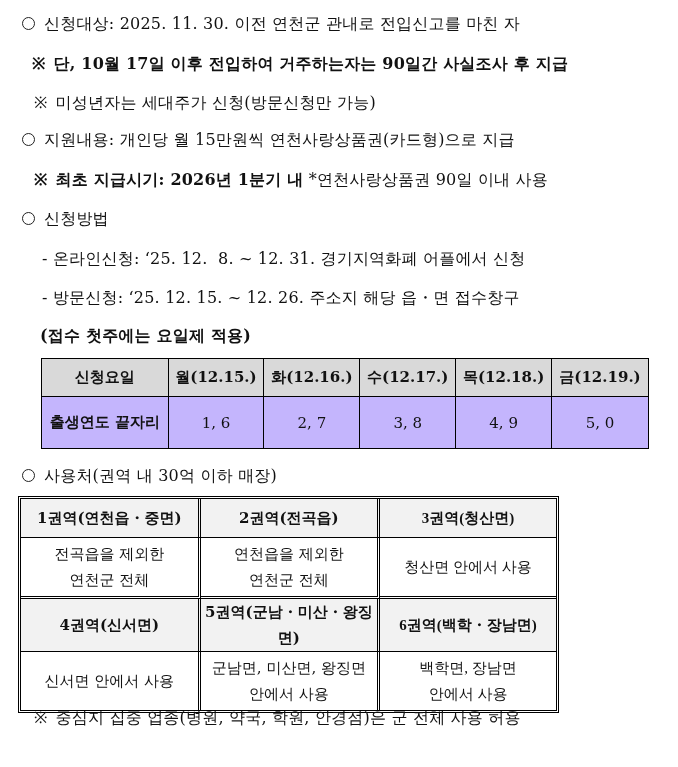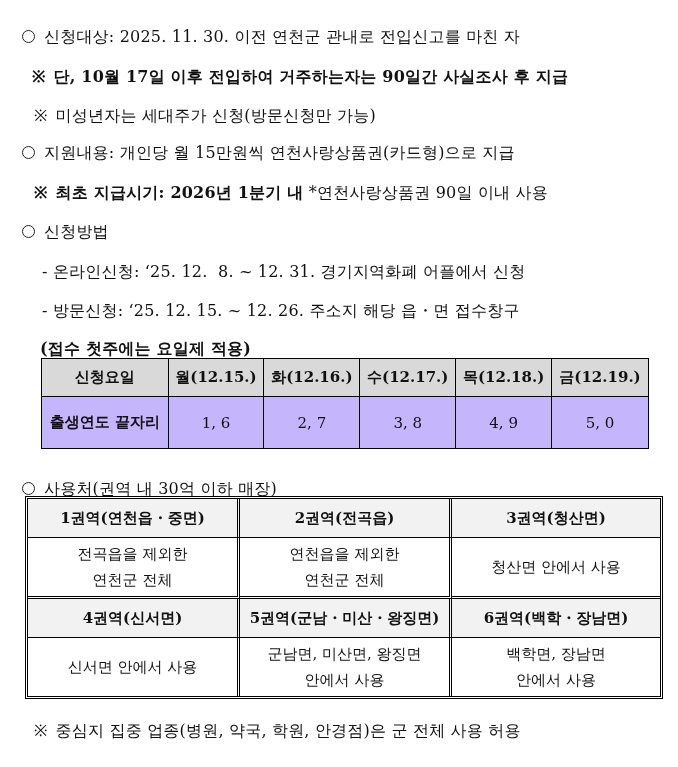--- a/index.html
+++ b/index.html
@@ -14,21 +14,20 @@
       overflow: hidden;
       font-family: "DejaVu Serif", "Liberation Serif", serif;
       color: #111111;
     }
     .line {
       position: absolute;
       white-space: nowrap;
       font-size: 16px;
       line-height: 20px;
       letter-spacing: 0.2px;
-      margin-top: 13px;
     }
     .bold { font-weight: bold; }
     .bullet-circle {
       display: inline-block;
       width: 13px;
       height: 13px;
       border: 1.3px solid #222;
       border-radius: 50%;
       vertical-align: -1px;
       margin-right: 9px;
@@ -58,37 +57,37 @@
     }
     .sched tr.body td {
       height: 51px;
       background: #c4b5fd;
     }
     .sched tr.body td.rowhead { font-weight: bold; }
 
     
     .region {
       position: absolute;
-      left: 25px;
+      left: 18px;
       top: 496px;
-      width: 638px;
+      width: 541px;
       border: 3px double #000;
       border-collapse: separate;
       border-spacing: 0;
       font-size: 15px;
     }
     .region td {
       text-align: center;
       padding: 0;
       border-right: 3px double #000;
       border-bottom: 1px solid #000;
       font-family: "DejaVu Serif", "Liberation Serif", serif;
       line-height: 26px;
     }
-    .region td:last-child { border-right: none; }
+    .region td:last-child { border-right: none; font-family: Liberation Serif, serif; }
     .region tr.head td {
       background: #f2f2f2;
       height: 38px;
       font-weight: bold;
     }
     .region tr.body td { height: 58px; background: #fff; }
     .region tr.body1 td { border-bottom: 3px double #000; }
     .region tr.body2 td { border-bottom: none; }
     .region td .ln { display: block; }
   </style>

